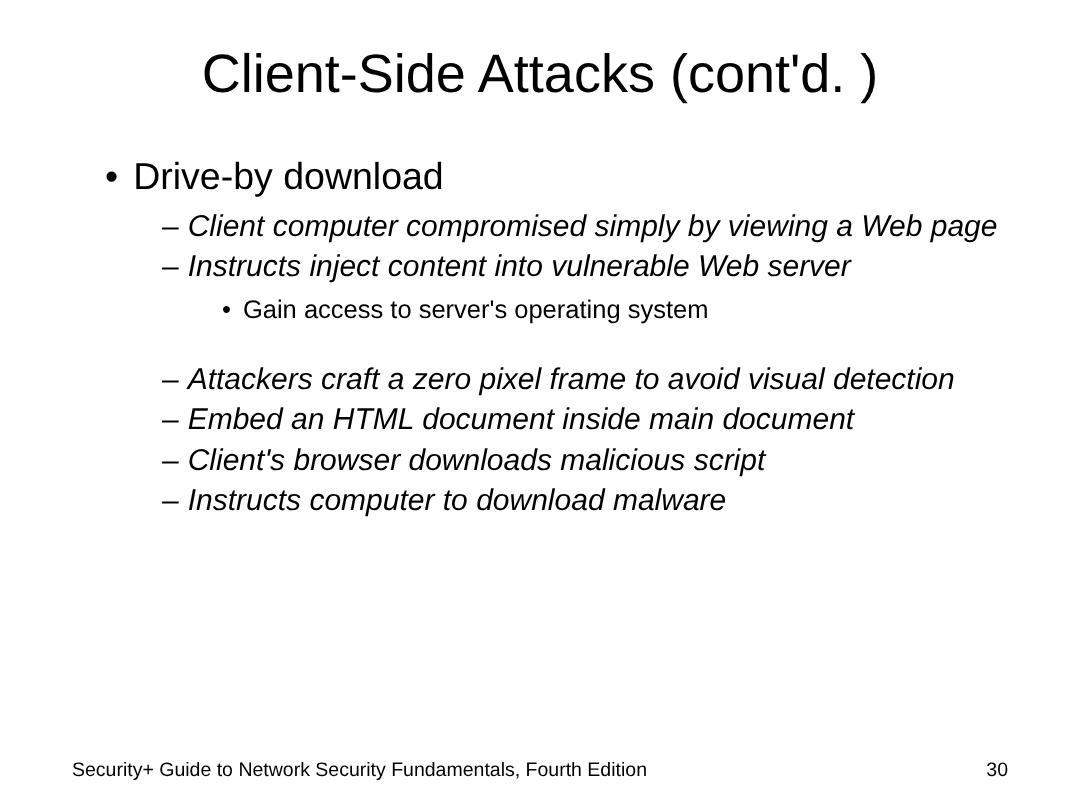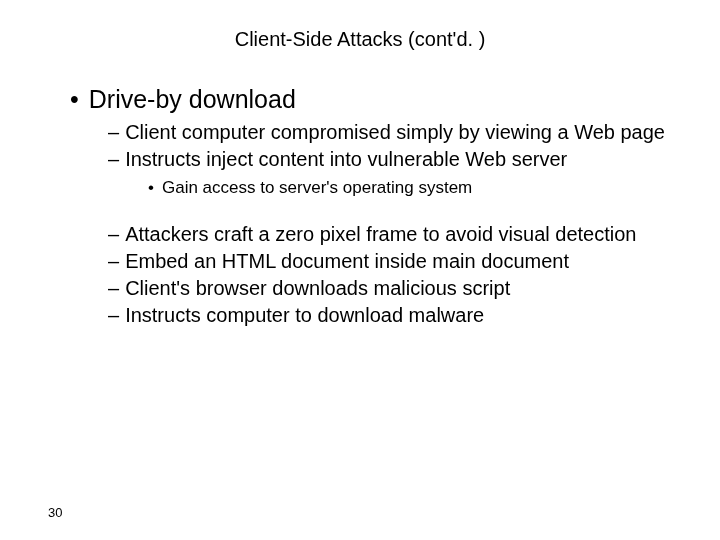--- a/index.html
+++ b/index.html
@@ -7,37 +7,38 @@
       width: 720px;
       height: 540px;
       background: #ffffff;
       font-family: Arial, Helvetica, sans-serif;
       color: #000;
       padding: 28px 48px 18px 48px;
       position: relative;
     }
     .title {
       text-align: center;
-      font-size: 20px;
+      font-size: 36px;
       font-weight: normal;
       margin-bottom: 34px;
     }
     .top-bullet {
       font-size: 25px;
       margin-left: 22px;
       margin-bottom: 6px;
     }
     .top-bullet .marker { margin-right: 10px; }
     .sub-dash {
       font-size: 20px;
       margin-left: 60px;
       text-indent: -16px;
       padding-left: 16px;
       margin-bottom: 2px;
       line-height: 1.25;
+      font-style: italic;
     }
     .sub-dash .marker { margin-right: 6px; }
     .sub-bullet {
       font-size: 17px;
       margin-left: 100px;
       text-indent: -14px;
       padding-left: 14px;
       margin-top: 6px;
       margin-bottom: 24px;
     }
@@ -83,14 +84,15 @@
 
 <div class="sub-dash">
   <span class="marker">–</span><span>Client's browser downloads malicious script</span>
 </div>
 
 <div class="sub-dash">
   <span class="marker">–</span><span>Instructs computer to download malware</span>
 </div>
 
 <div class="footer">
+  <span>Security+ Guide to Network Security Fundamentals, Fourth Edition</span>
   <span>30</span>
 </div>
 
 </body></html>

